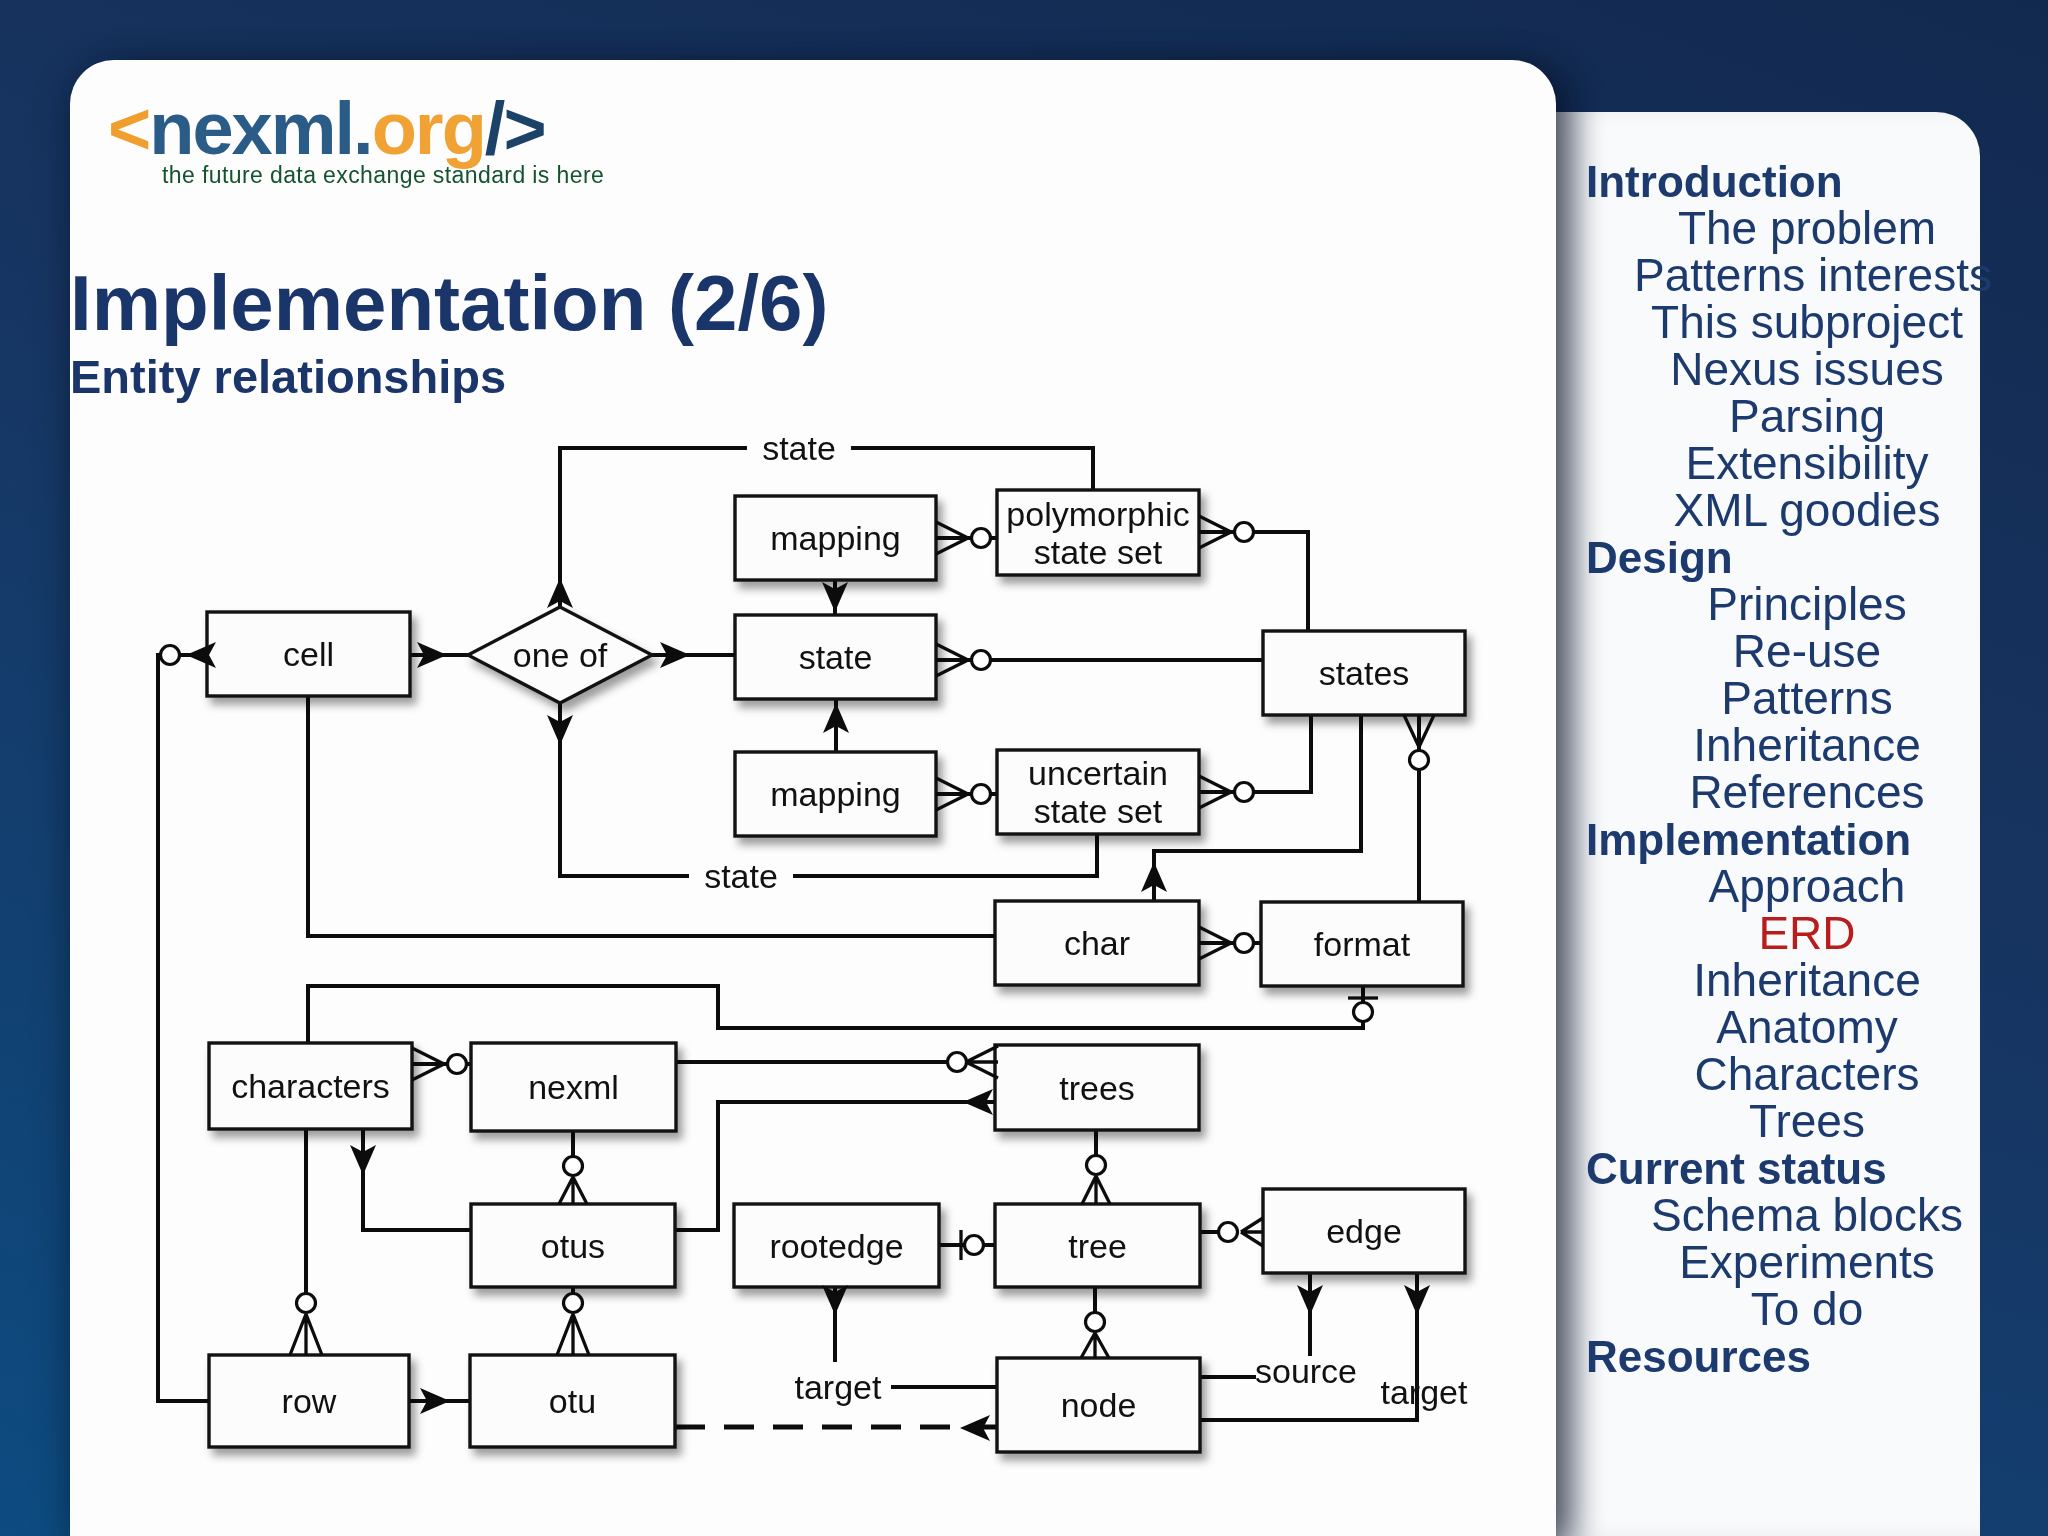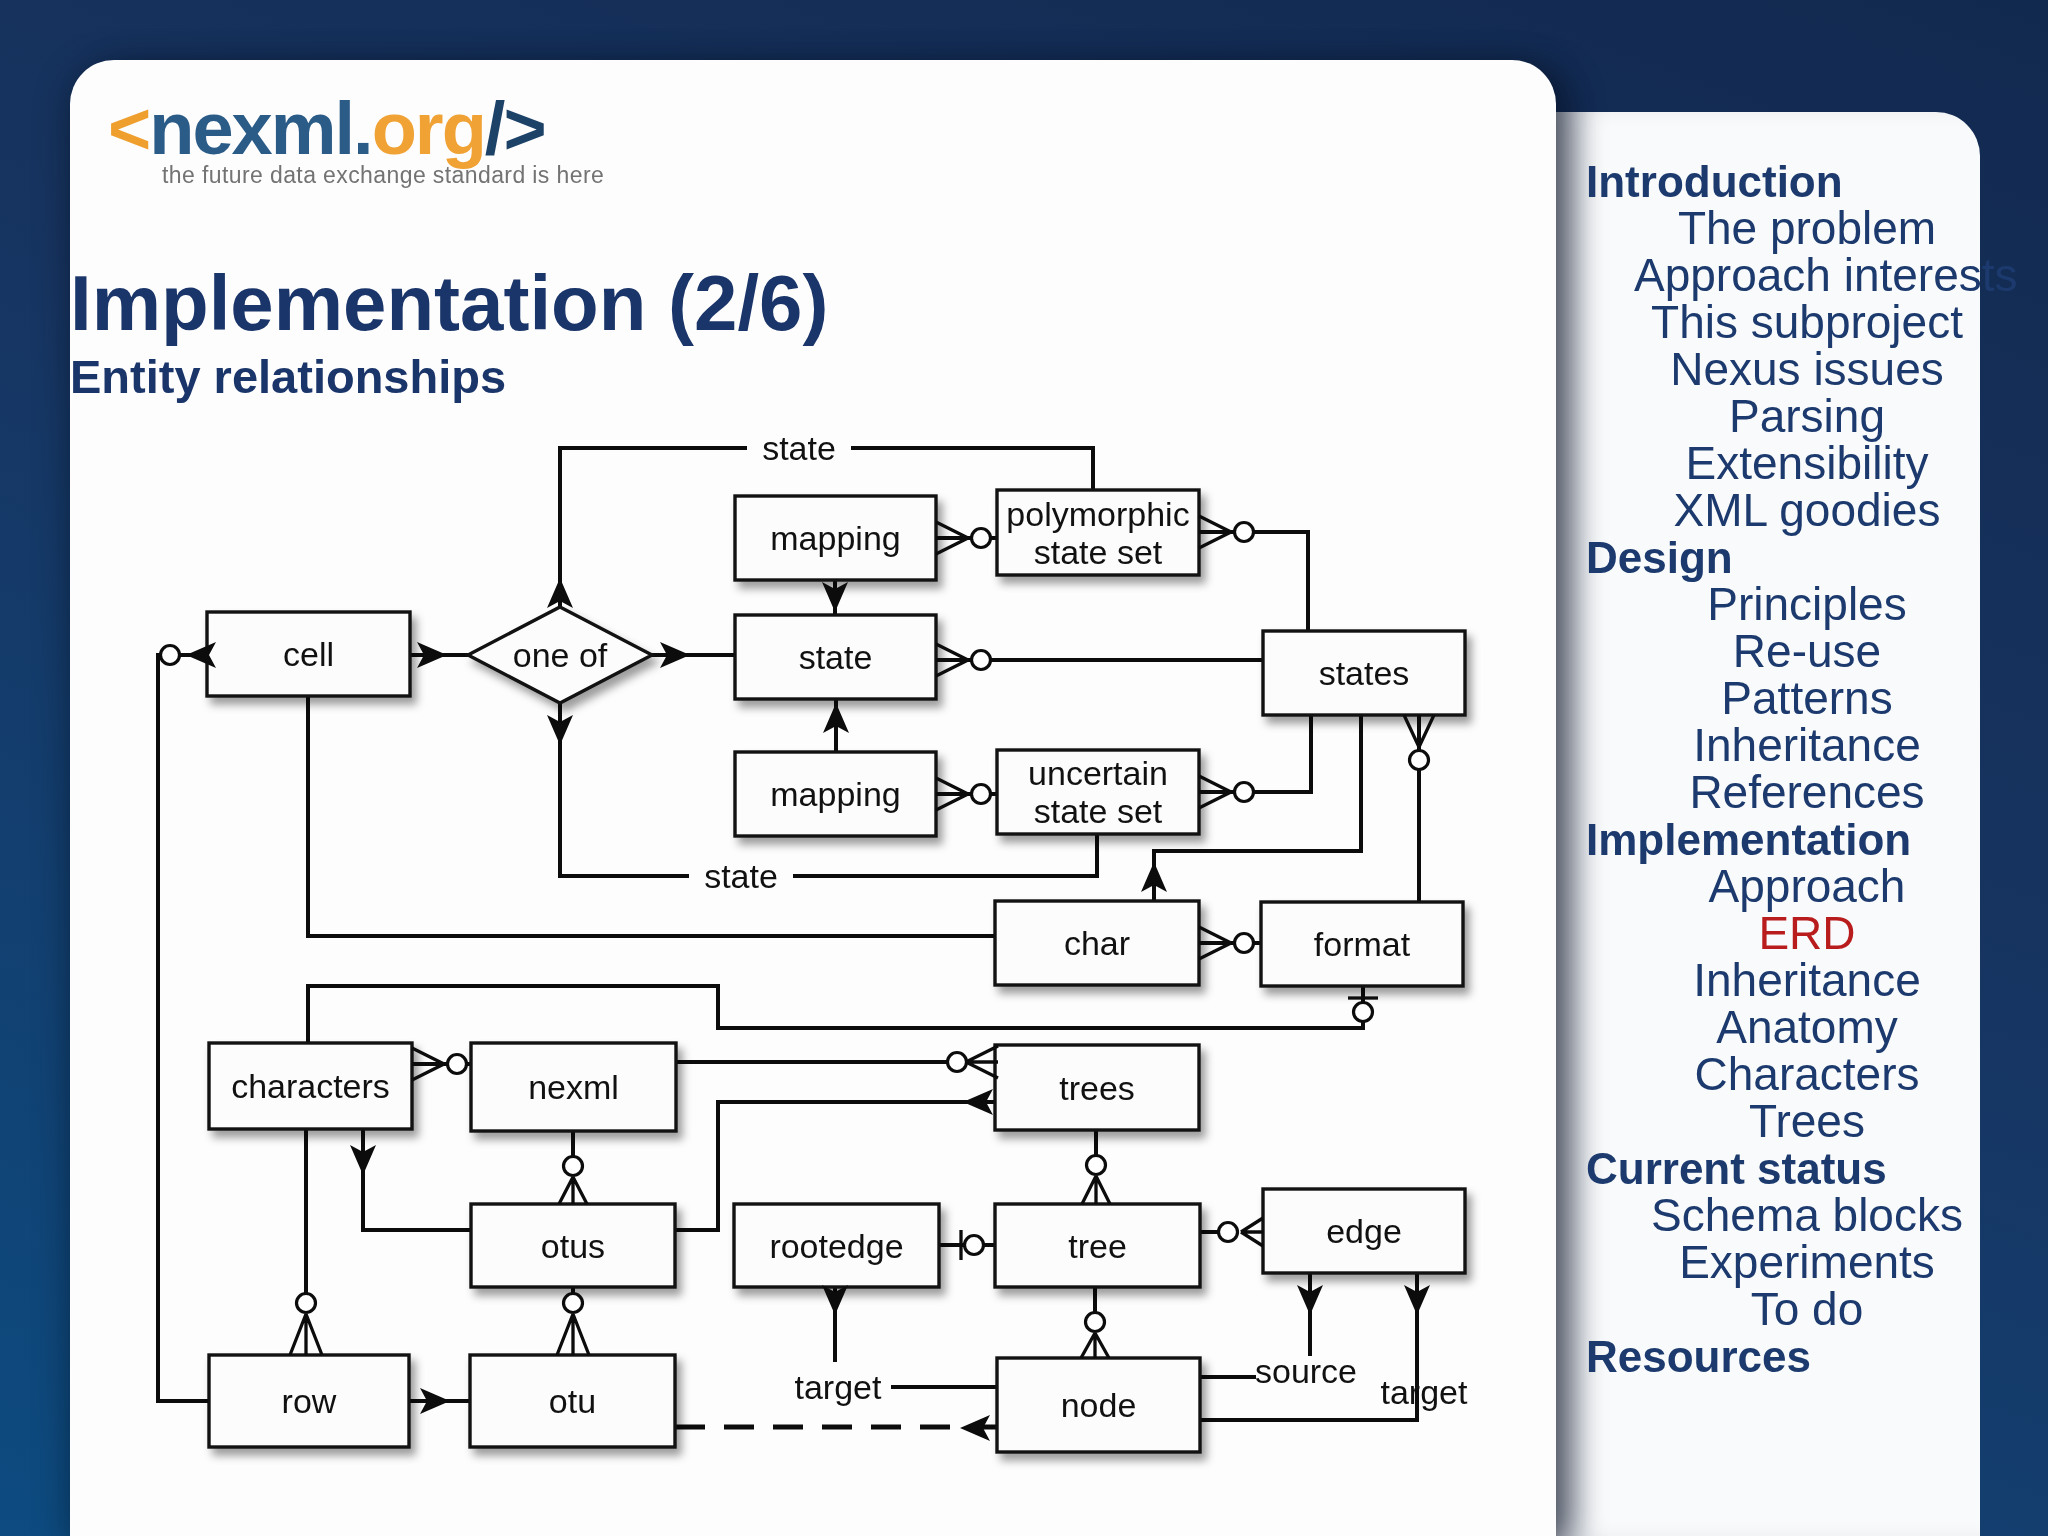--- a/index.html
+++ b/index.html
@@ -6,21 +6,21 @@
     font-family:"Liberation Sans",sans-serif;}
   body{position:relative;background:linear-gradient(200deg,#12294f 0%,#173562 45%,#0d4b80 100%);}
   .main-panel{position:absolute;left:70px;top:60px;width:1486px;height:1476px;
     background:#fdfdfe;border-radius:44px 44px 0 0;z-index:2;
     box-shadow:0 8px 36px rgba(0,0,0,.35),20px 4px 30px rgba(5,15,40,.38);}
   .side-panel{position:absolute;left:1556px;top:112px;width:424px;height:1424px;
     background:#f8fafb;border-radius:0 44px 0 0;z-index:1;
     box-shadow:inset 32px 0 36px -26px rgba(10,25,60,.45);}
   .logo{position:absolute;left:108px;top:92px;z-index:4;}
   .logo-line{font-size:74px;font-weight:bold;letter-spacing:-2px;line-height:1;}
-  .logo-tag{font-size:23px;color:#737373;padding-left:54px;margin-top:-4px;letter-spacing:.4px;}
+  .logo-tag{font-size:23px;color:#14532d;padding-left:54px;margin-top:-4px;letter-spacing:.4px;}
   .headerblk{position:absolute;left:70px;top:262px;width:1486px;text-align:left;
     color:#1a3569;z-index:4;}
   .title{font-size:78px;font-weight:bold;line-height:1.06;}
   .subtitle{font-size:47px;font-weight:bold;margin-top:4px;}
   .nav{position:absolute;left:1556px;top:112px;width:424px;z-index:4;
     padding:46px 0 0 30px;box-sizing:border-box;color:#1c3a6e;}
   .nav-head{font-size:44px;font-weight:bold;line-height:47px;white-space:nowrap;cursor:pointer;}
   .nav-item{font-size:46px;line-height:47px;padding-left:48px;white-space:nowrap;cursor:pointer;text-align:center;}
   .nav-item.active{color:#b91c1c;}
   svg.erd{position:absolute;left:0;top:0;z-index:3;pointer-events:none;}
@@ -224,21 +224,21 @@
     <text x="741" y="888" text-anchor="middle" class="elabel">state</text>
     <rect x="785" y="1366" width="106" height="42" class="elabel-bg"></rect>
     <text x="838" y="1399" text-anchor="middle" class="elabel">target</text>
     <text x="1306" y="1383" text-anchor="middle" class="elabel">source</text>
     <text x="1424" y="1404" text-anchor="middle" class="elabel">target</text>
   </svg>
 
 <nav class="nav" id="nav">
     <div class="nav-head">Introduction</div>
     <div class="nav-item">The problem</div>
-    <div class="nav-item">Approach interests</div>
+    <div class="nav-item">Patterns interests</div>
     <div class="nav-item">This subproject</div>
     <div class="nav-item">Nexus issues</div>
     <div class="nav-item">Parsing</div>
     <div class="nav-item">Extensibility</div>
     <div class="nav-item">XML goodies</div>
     <div class="nav-head">Design</div>
     <div class="nav-item">Principles</div>
     <div class="nav-item">Re-use</div>
     <div class="nav-item">Patterns</div>
     <div class="nav-item">Inheritance</div>

